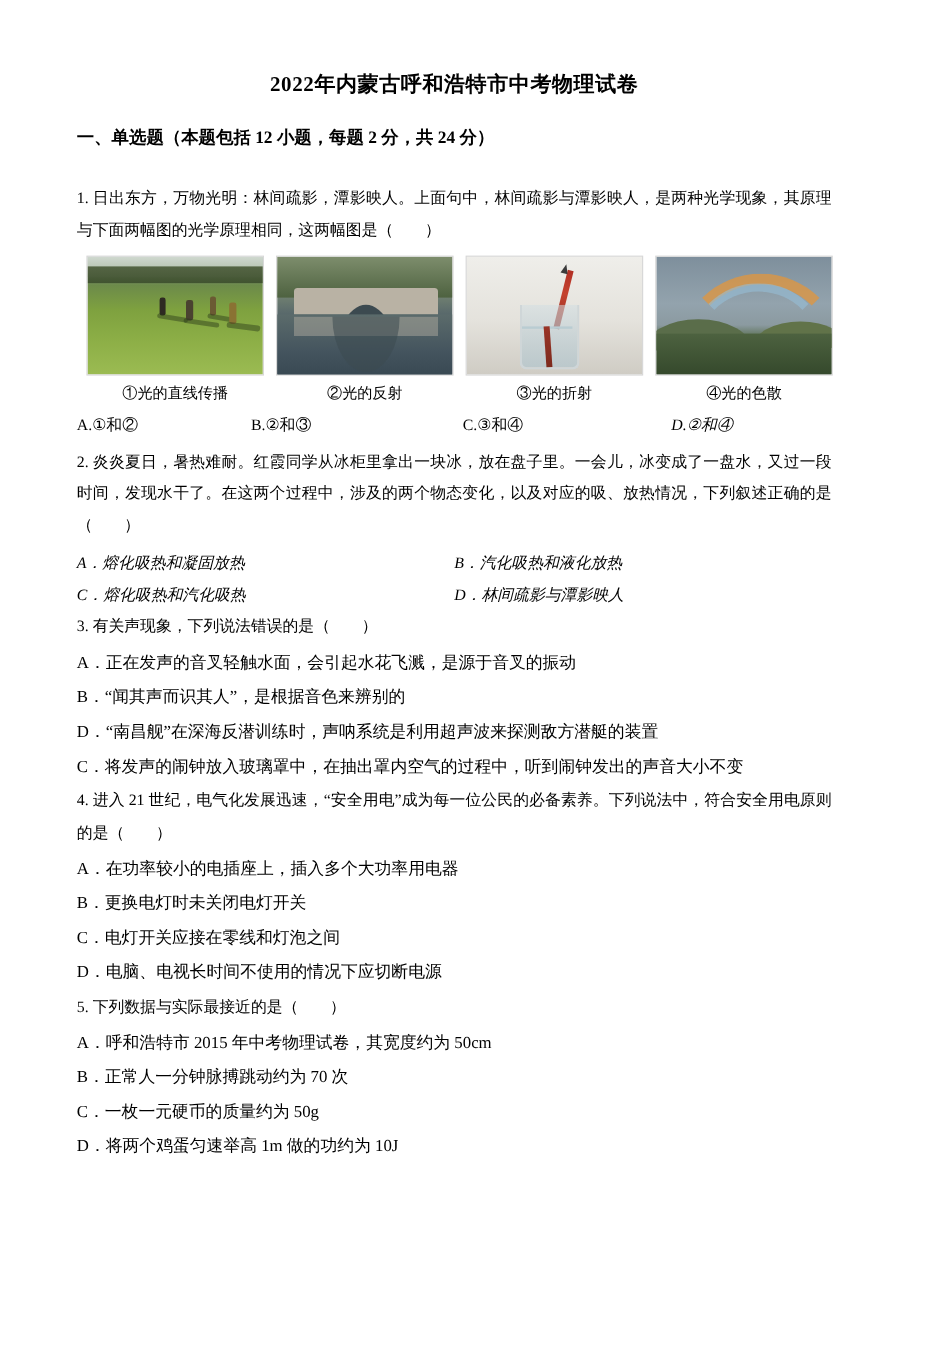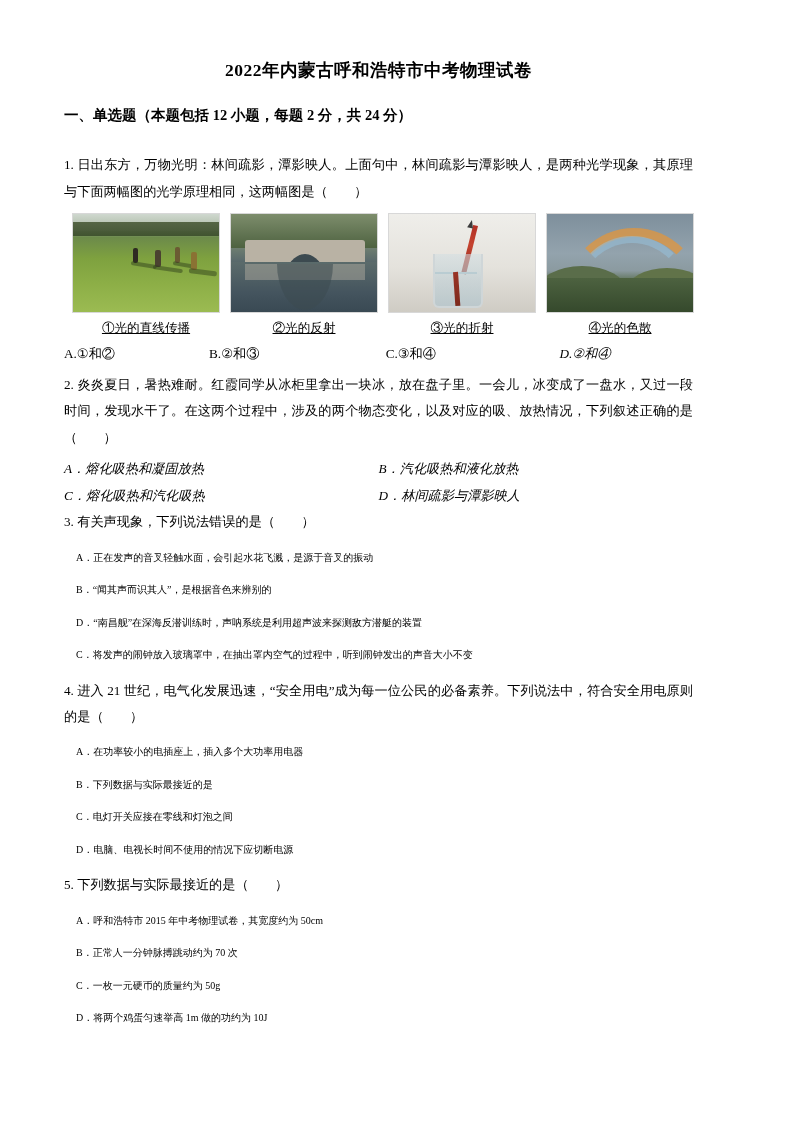--- a/index.html
+++ b/index.html
@@ -48,44 +48,43 @@
   .opt-row {
     display: flex;
     font-size: 13.2px;
     line-height: 2.05;
     font-style: italic;
   }
   .opt-row > div {
     flex: 0 0 50%;
   }
   .opt {
-    font-size: 10px;
+    font-size: 14px;
     line-height: 2.05;
-    margin: 12px;
+    margin: 0;
   }
   .opt-inline {
     display: flex;
     font-size: 13.2px;
     line-height: 2.1;
     margin: 2px 0 4px 0;
   }
   .opt-inline span {
     display: inline-block;
   }
   .opt-inline .o1 { width: 152px; }
   .opt-inline .o2 { width: 185px; }
   .opt-inline .o3 { width: 182px; }
   .opt-inline .o4 { width: 140px; font-style: italic; }
 
   
   .figs {
     display: flex;
     gap: 10px;
     margin: 8px 0 0 8px;
-    text-decoration: underline;
   }
   .fig {
     width: 148px;
   }
   .fig .img {
     width: 148px;
     height: 100px;
     position: relative;
     overflow: hidden;
     border: 1px solid #d8d8d8;
@@ -328,21 +327,21 @@
     <p class="opt">D．“南昌舰”在深海反潜训练时，声呐系统是利用超声波来探测敌方潜艇的装置</p>
     <p class="opt">C．将发声的闹钟放入玻璃罩中，在抽出罩内空气的过程中，听到闹钟发出的声音大小不变</p>
   </div>
 
   <div>
     <p class="q q-stem">
       <span>4.</span>
       <span>进入 21 世纪，电气化发展迅速，“安全用电”成为每一位公民的必备素养。下列说法中，符合安全用电原则的是（　　）</span>
     </p>
     <p class="opt">A．在功率较小的电插座上，插入多个大功率用电器</p>
-    <p class="opt">B．下列数据与实际最接近的是</p>
+    <p class="opt">B．更换电灯时未关闭电灯开关</p>
     <p class="opt">C．电灯开关应接在零线和灯泡之间</p>
     <p class="opt">D．电脑、电视长时间不使用的情况下应切断电源</p>
   </div>
 
   <div>
     <p class="q q-stem">
       <span>5.</span>
       <span>下列数据与实际最接近的是（　　）</span>
     </p>
     <p class="opt">A．呼和浩特市 2015 年中考物理试卷，其宽度约为 50cm</p>

